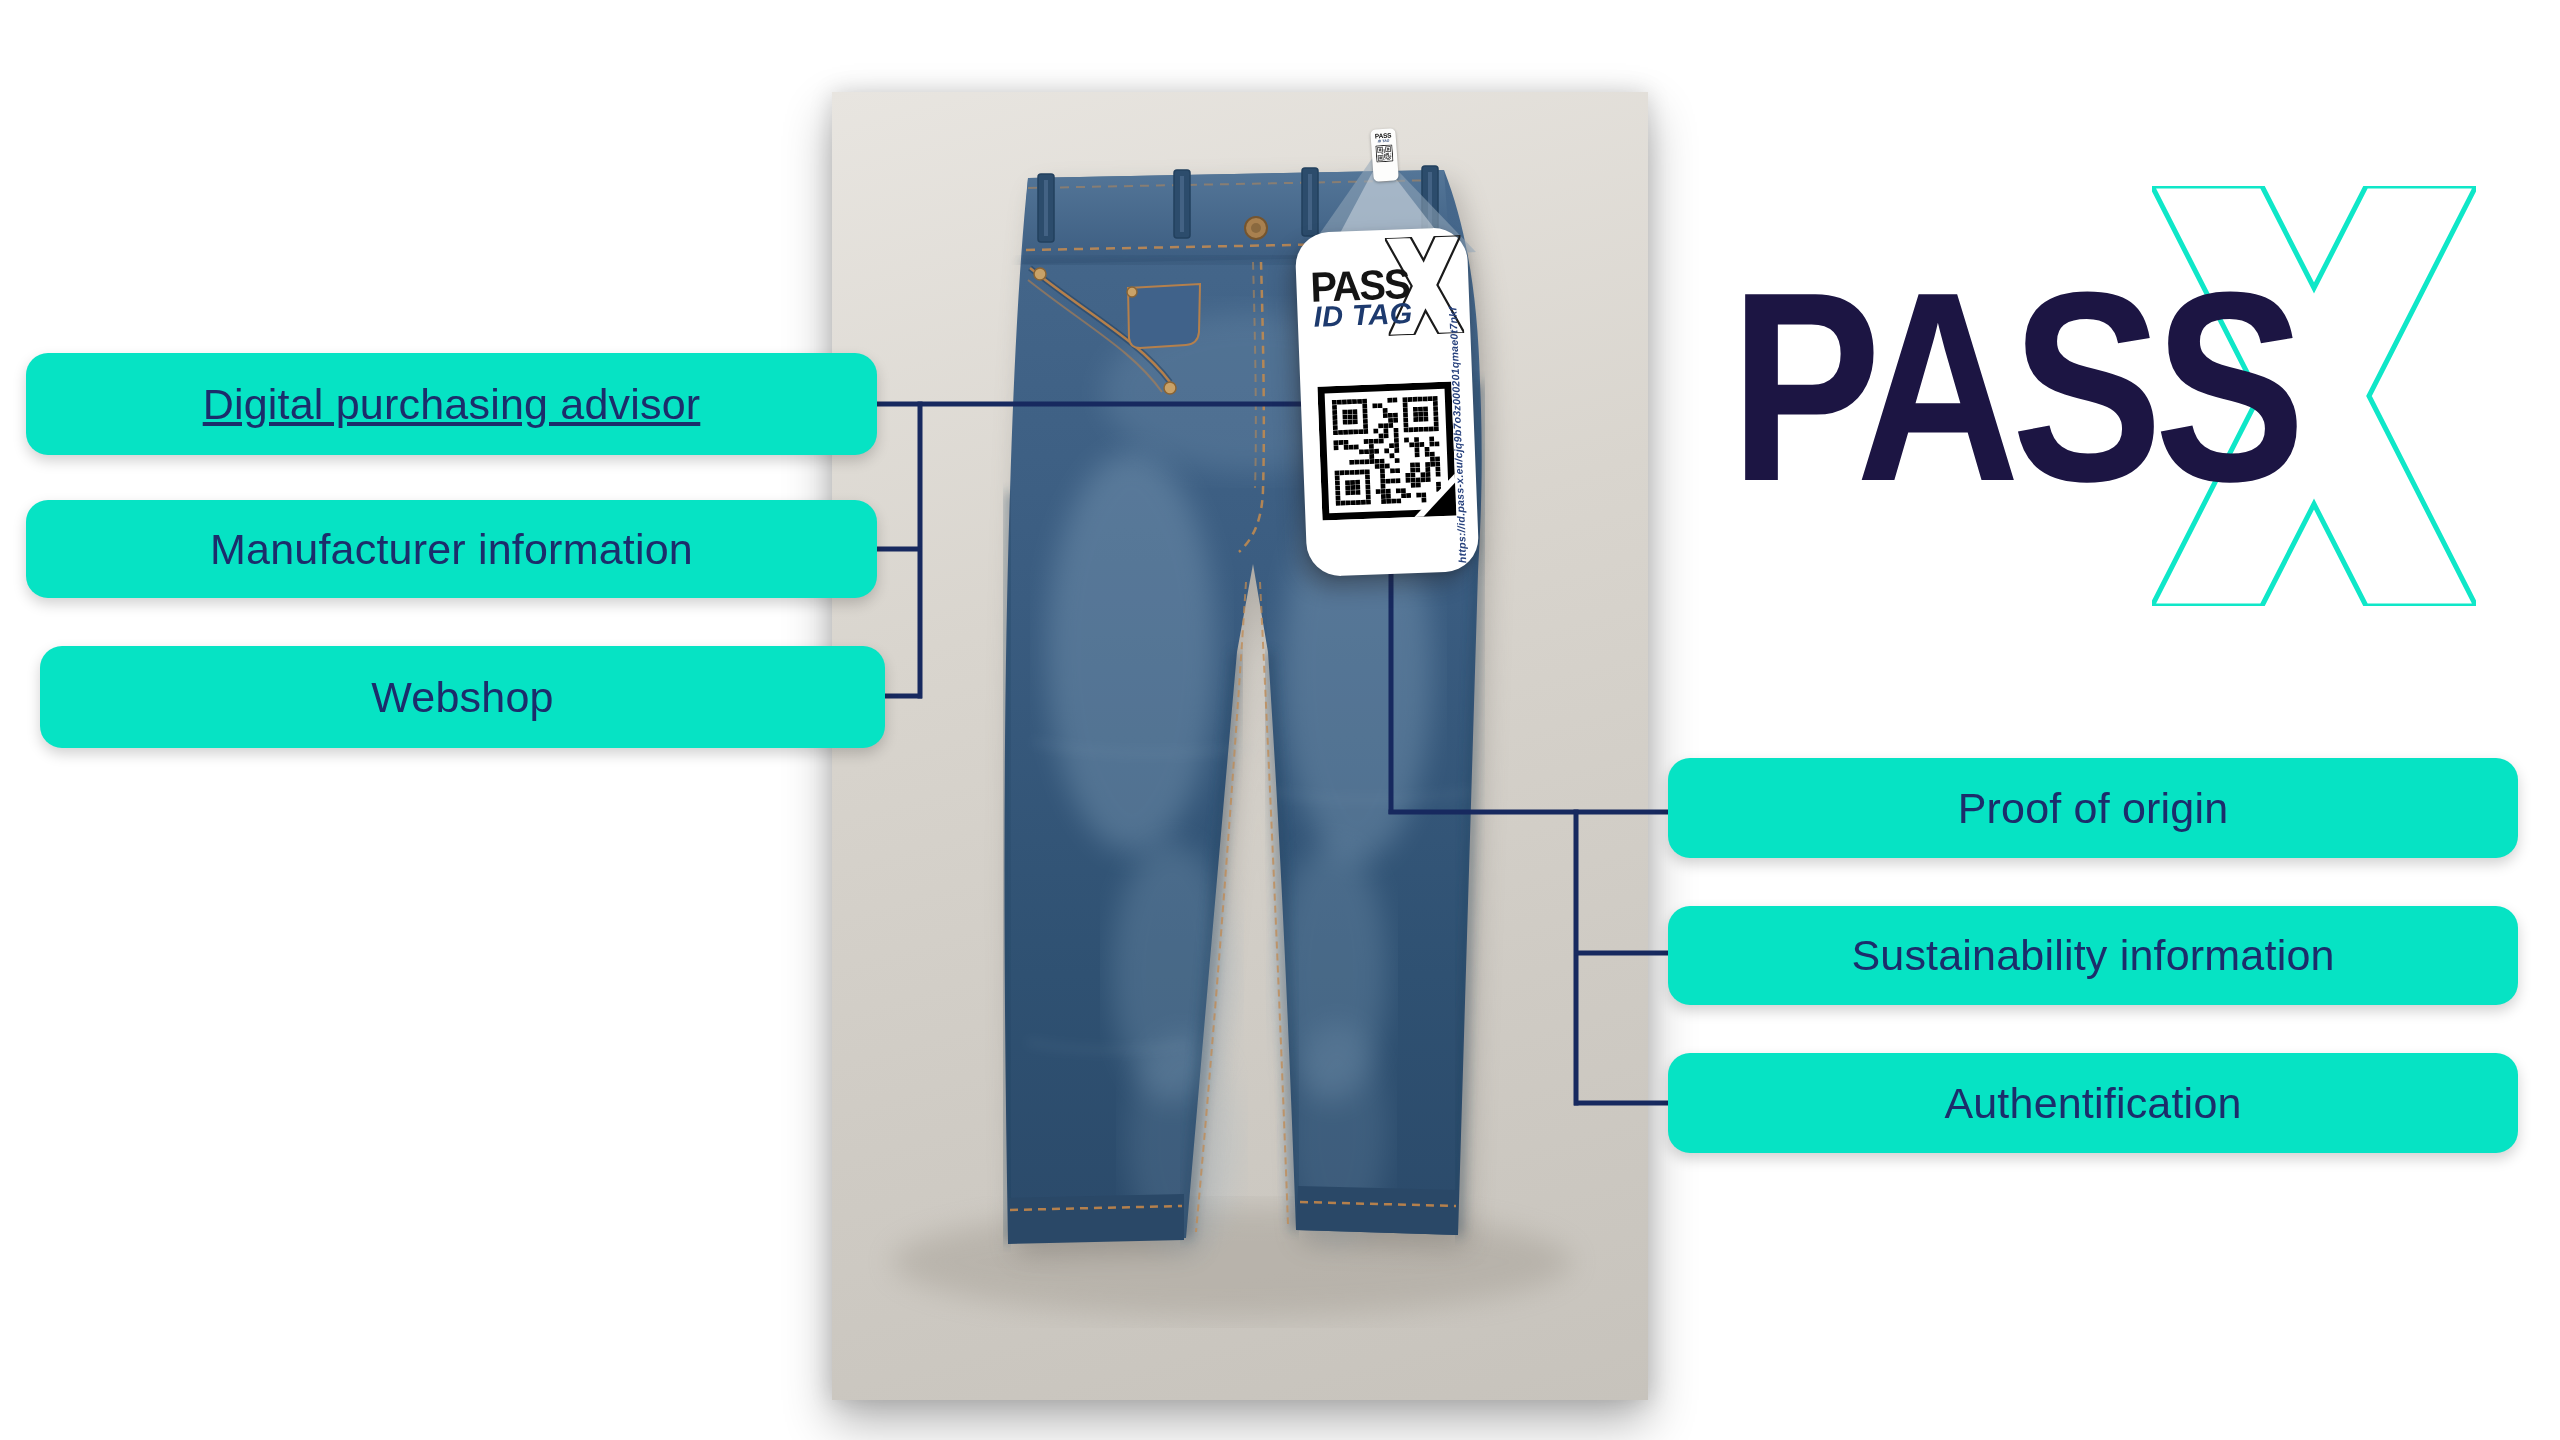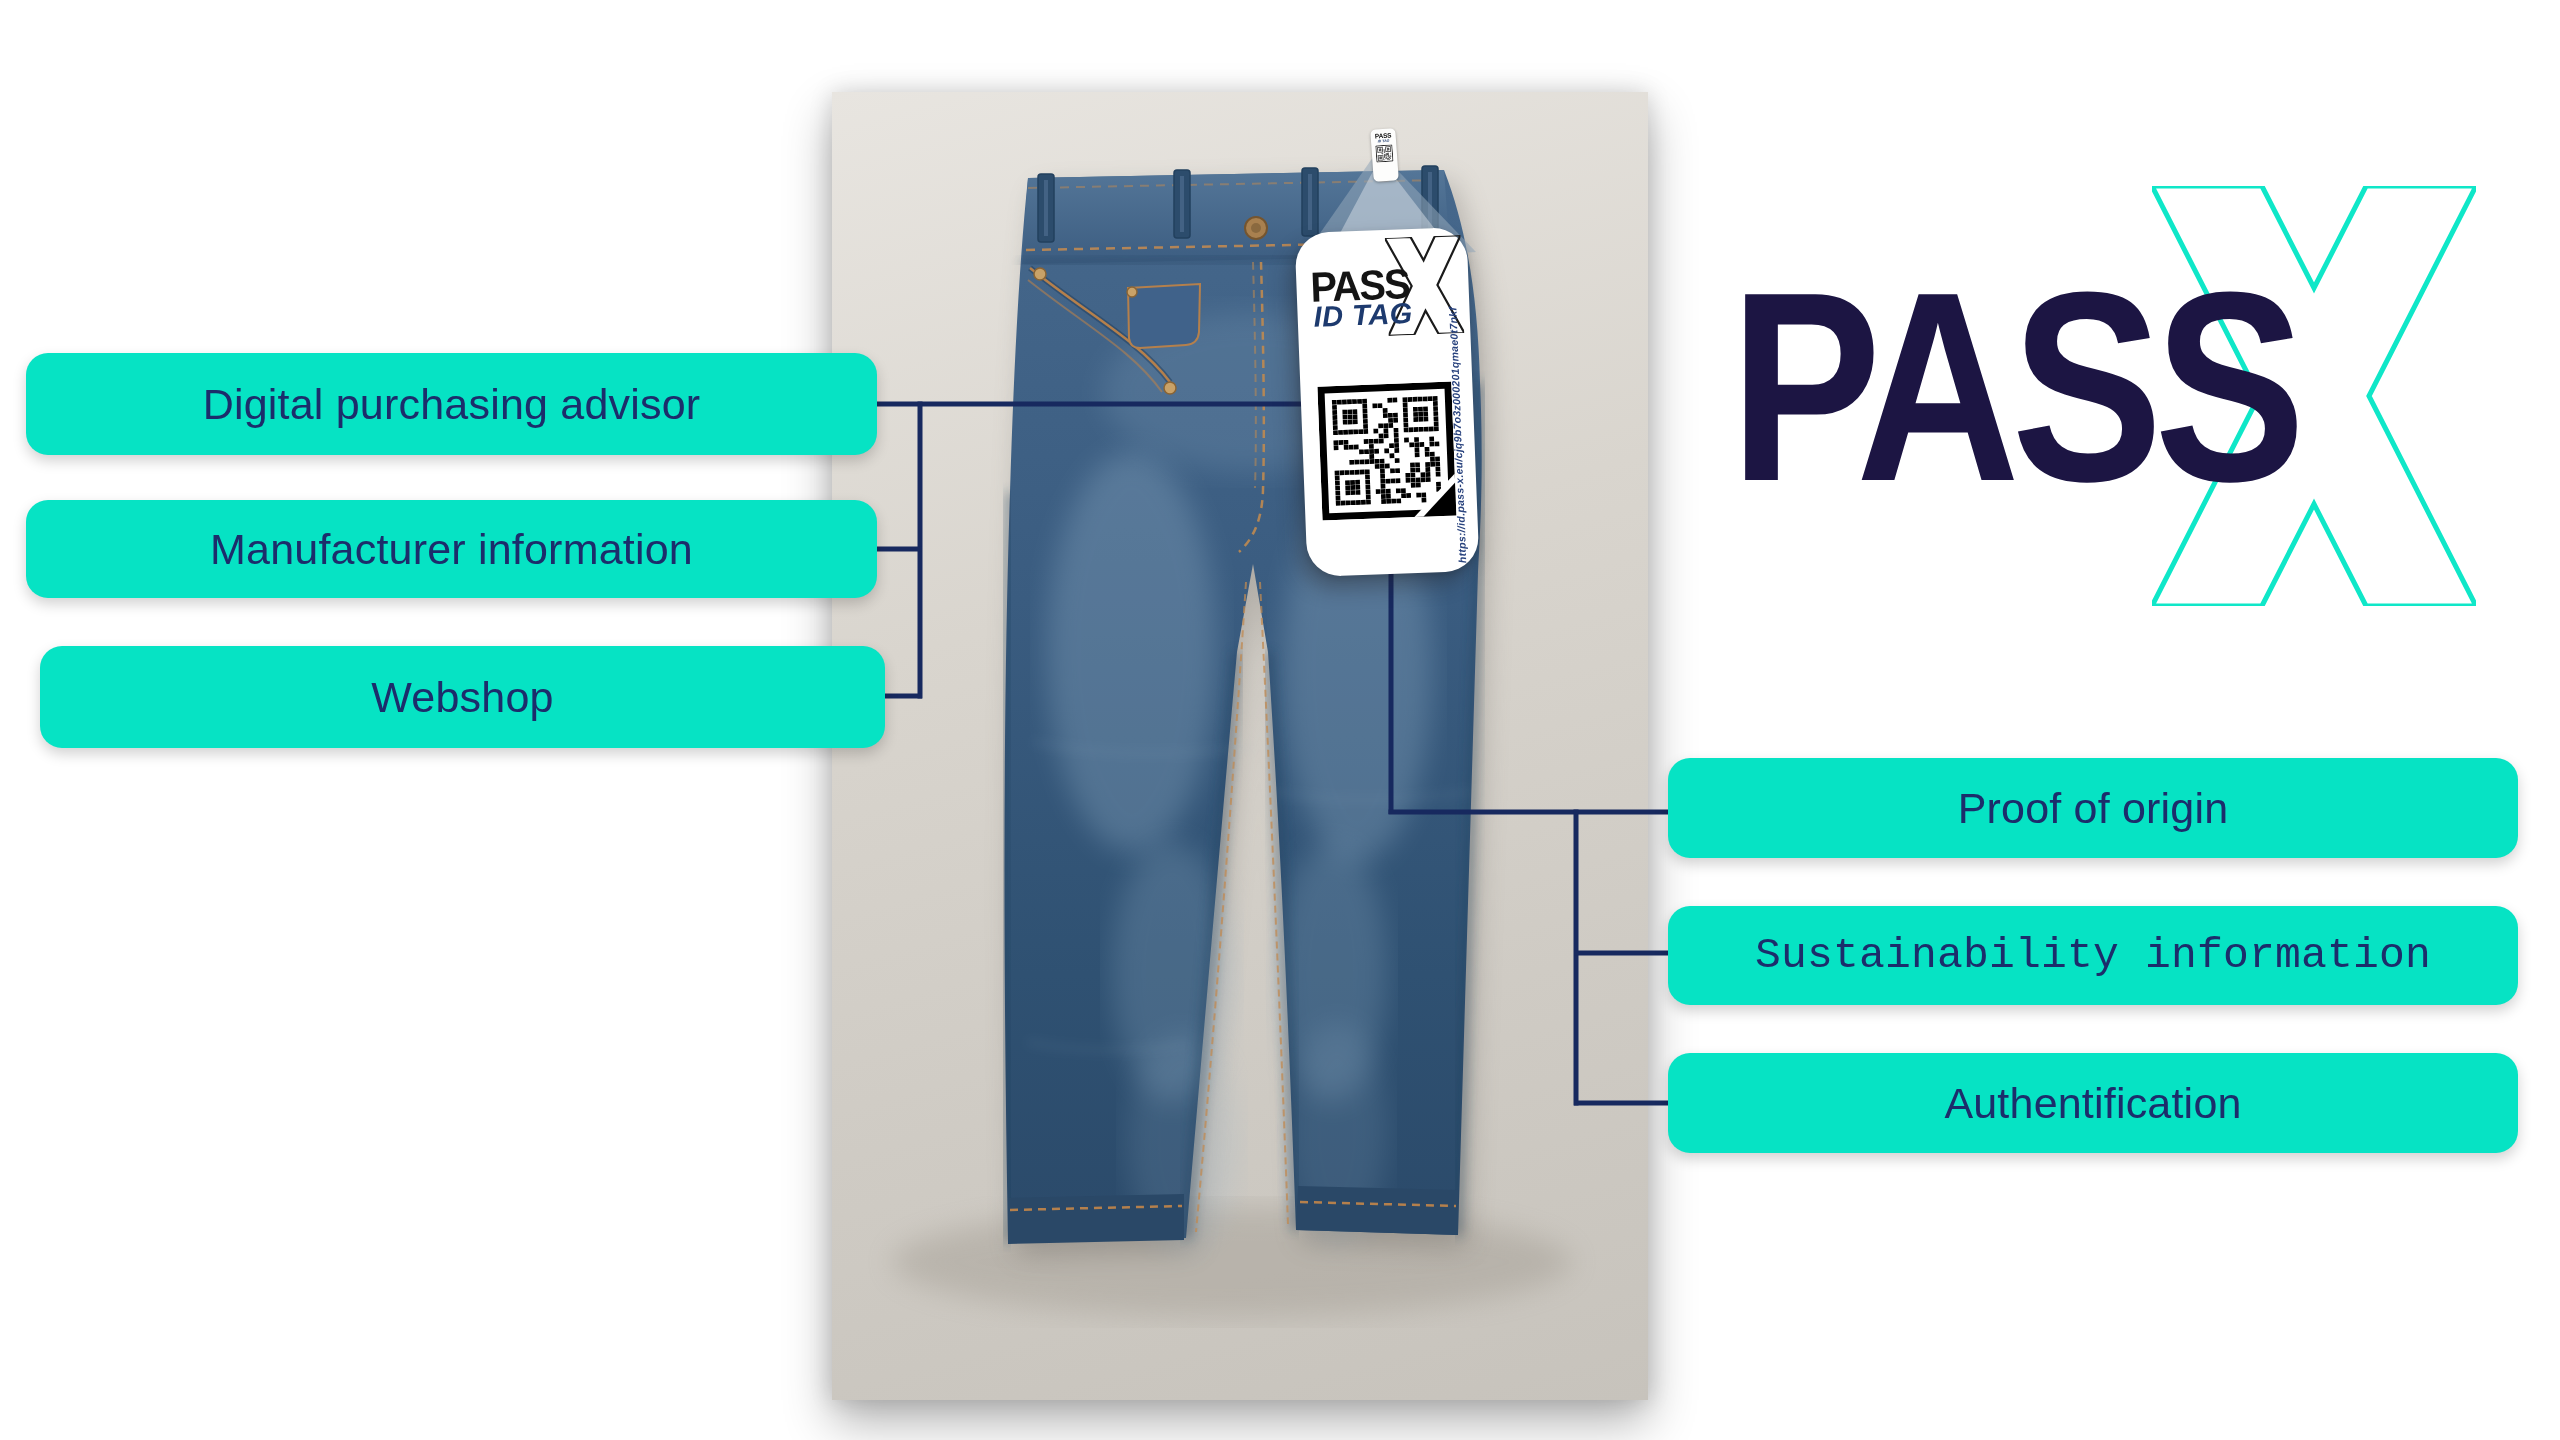--- a/index.html
+++ b/index.html
@@ -20,25 +20,25 @@
 
   
   .lines{position:absolute;left:0;top:0;z-index:2;pointer-events:none;}
   .lines path{stroke:var(--line);stroke-width:5;fill:none;}
 
   
   .pill{position:absolute;z-index:3;background:var(--teal);border-radius:22px;
     display:flex;align-items:center;justify-content:center;
     color:var(--button-text);font-size:43px;letter-spacing:.2px;
     box-shadow:0 6px 14px rgba(0,0,0,.18);cursor:pointer;}
-  .pill-l1{left:26px;top:353px;width:851px;height:102px;}
+  .pill-l1{left:26px;top:353px;width:851px;height:102px;text-decoration:underline;}
   .pill-l2{left:26px;top:500px;width:851px;height:98px;}
   .pill-l3{left:40px;top:646px;width:845px;height:102px;}
   .pill-r1{left:1668px;top:758px;width:850px;height:100px;}
-  .pill-r2{left:1668px;top:906px;width:850px;height:99px;font-family:Liberation Mono, monospace;}
+  .pill-r2{left:1668px;top:906px;width:850px;height:99px;}
   .pill-r3{left:1668px;top:1053px;width:850px;height:100px;}
 
   
   .logo-x{position:absolute;left:2152px;top:186px;width:324px;height:420px;z-index:1;}
   .logo-x use{stroke:var(--logo-x);stroke-width:5;fill:none;}
   .logo-word{position:absolute;left:1730px;top:252px;z-index:2;line-height:1;
     font-size:270px;font-weight:bold;letter-spacing:-10px;color:var(--logo-text);
     transform:scaleX(.84);transform-origin:left top;white-space:nowrap;}
 
   

